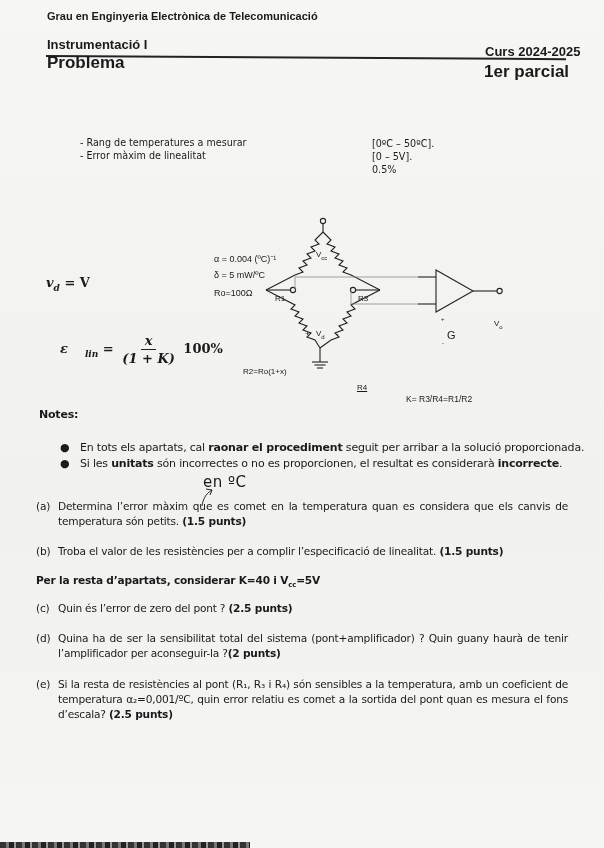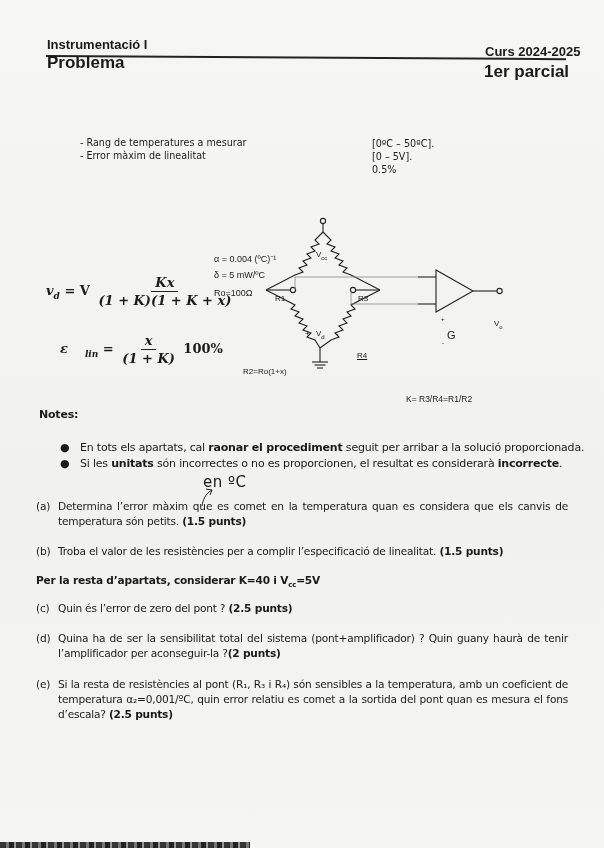--- a/index.html
+++ b/index.html
@@ -30,20 +30,21 @@
   .q .lbl { position: absolute; left: 0; top: 0; }
   .q .txt { margin-left: 22px; text-align: justify; }
   b { font-weight: bold; }
   .hand { font-family: "DejaVu Sans", sans-serif; font-size: 15px; font-weight: normal; letter-spacing: 0.5px; }
 </style>
 </head>
 <body>
 
 <div class="page">
 
+  <div class="abs hdr-small" style="left:47px; top:10px;">Grau en Enginyeria Electrònica de Telecomunicació</div>
   <div class="abs hdr-course" style="left:47px; top:37px;">Instrumentació I</div>
   <div class="abs hdr-course" style="left:485px; top:44px;">Curs 2024-2025</div>
   <div class="rule" style="left:46px; top:55px; width:520px; transform: rotate(0.35deg); transform-origin:left;"></div>
   <div class="abs hdr-big" style="left:47px; top:53px;">Problema</div>
   <div class="abs hdr-big" style="left:484px; top:62px;">1er parcial</div>
 
 
   <div class="abs spec" style="left:80px; top:136px;">
     <div>- Rang de temperatures a mesurar</div>
     <div>- Error màxim de linealitat</div>
@@ -53,24 +54,20 @@
     <div>[0 – 5V].</div>
     <div>0.5%</div>
   </div>
 
   <div class="abs circ-label" style="left:214px; top:208px; font-size:9px;">α = 0.004 (ºC)⁻¹</div>
   <div class="abs circ-label" style="left:214px; top:226px; font-size:9px;">δ = 5 mW/ºC</div>
   <div class="abs circ-label" style="left:214px; top:244px; font-size:9px;">Ro=100Ω</div>
 
   <div class="abs math" style="left:46px; top:275px; white-space:nowrap;">
     <span>v</span><sub style="font-size:9px;">d</sub><span style="font-style:normal;"> = V</span>
-    <span class="frac">
-      <span class="num">Kx</span>
-      <span class="den">(1 + K)(1 + K + x)</span>
-    </span>
   </div>
   <div class="abs math" style="left:60px; top:333px; white-space:nowrap;">
     <span>ε</span><sub style="font-size:9px;padding-left:17px;">lin</sub><span style="font-style:normal;"> = </span>
     <span class="frac">
       <span class="num">x</span>
       <span class="den">(1 + K)</span>
     </span><span style="font-style:normal;"> 100%</span>
   </div>
 
   <svg class="abs" style="left:0; top:0;" width="604" height="848">
@@ -106,21 +103,21 @@
     <g stroke="#888" stroke-width="0.8" fill="none">
       <polyline points="295,290 295,277 418,277"></polyline>
       <polyline points="351,290 351,304 418,304"></polyline>
     </g>
   </svg>
 
   <div class="abs circ-label" style="left:316px; top:206px;"><span>V</span><sub style="font-size:6px;">cc</sub></div>
   <div class="abs circ-label" style="left:275px; top:250px;">R1</div>
   <div class="abs circ-label" style="left:358px; top:250px;">R3</div>
   <div class="abs circ-label" style="left:243px; top:323px;">R2=Ro(1+x)</div>
-  <div class="abs circ-label" style="left:357px; top:307px;text-decoration:underline;">R4</div>
+  <div class="abs circ-label" style="left:357px; top:339px;text-decoration:underline;">R4</div>
   <div class="abs circ-label" style="left:305px; top:285px;">+</div>
   <div class="abs circ-label" style="left:316px; top:285px;"><span>V</span><sub style="font-size:6px;">d</sub></div>
   <div class="abs circ-label" style="left:336px; top:285px;">-</div>
   <div class="abs circ-label" style="left:441px; top:272px; font-size:6px;">+</div>
   <div class="abs circ-label" style="left:442px; top:296px; font-size:6px;">-</div>
   <div class="abs circ-label" style="left:447px; top:285px; font-size:11px;">G</div>
   <div class="abs circ-label" style="left:494px; top:275px;"><span>V</span><sub style="font-size:6px;">o</sub></div>
   <div class="abs circ-label" style="left:406px; top:350px; font-size:8.5px;">K= R3/R4=R1/R2</div>
 
   <div class="abs body-text" style="left:39px; top:407px; font-weight:bold;">Notes:</div>

